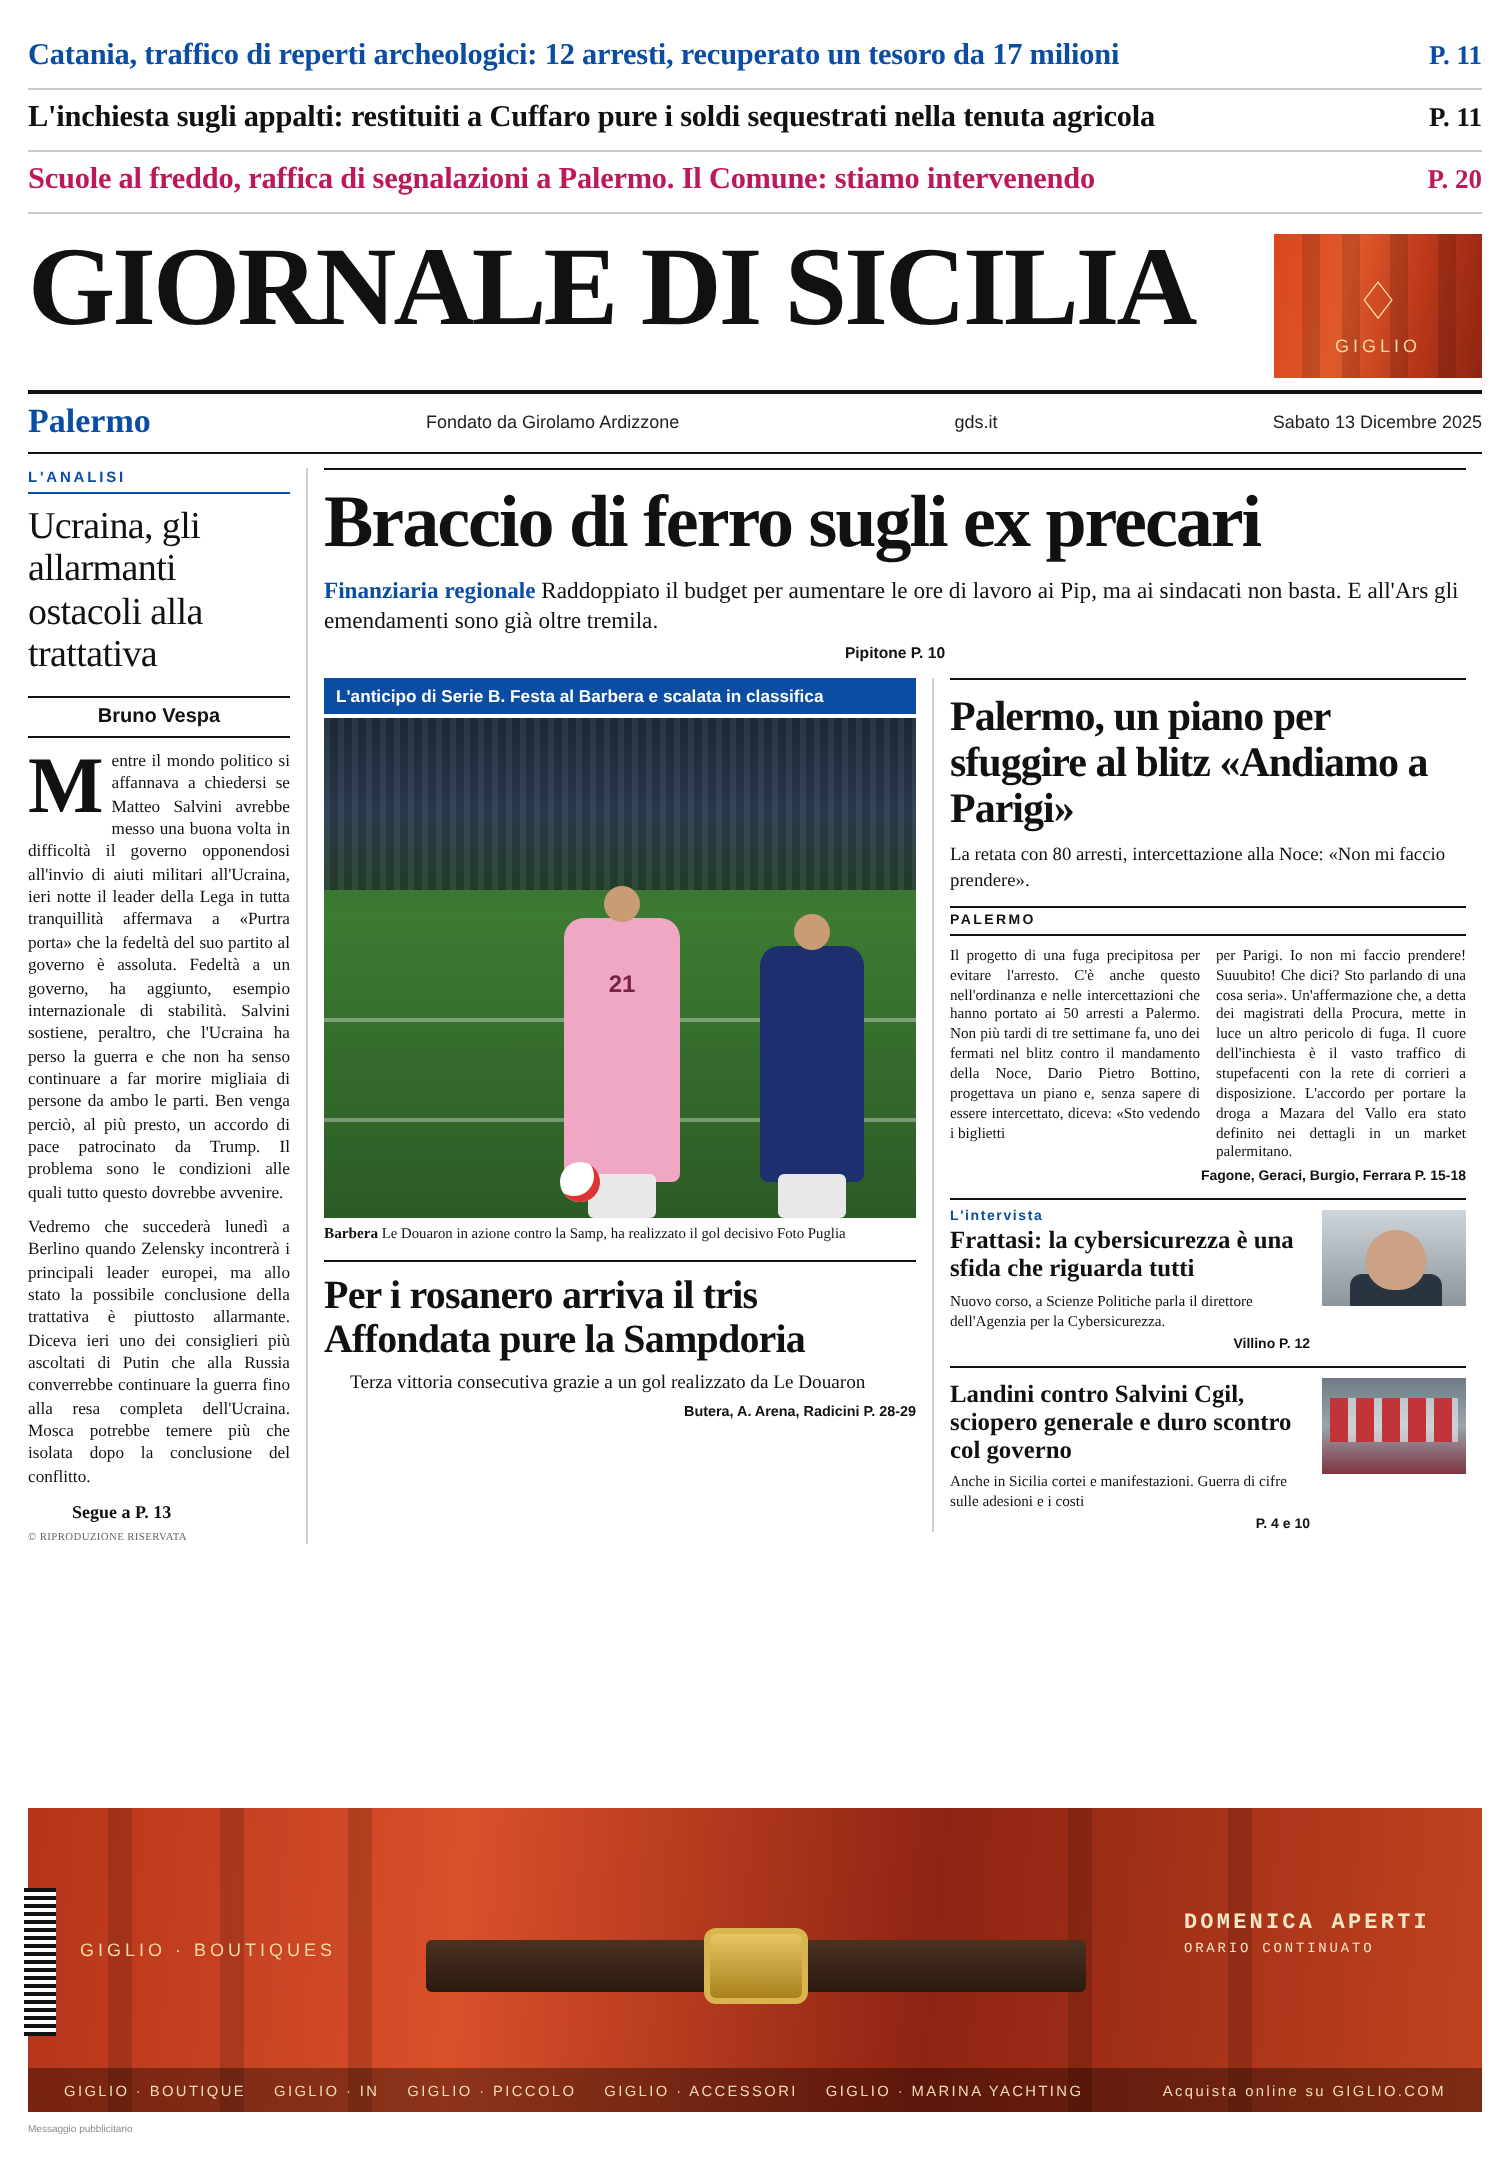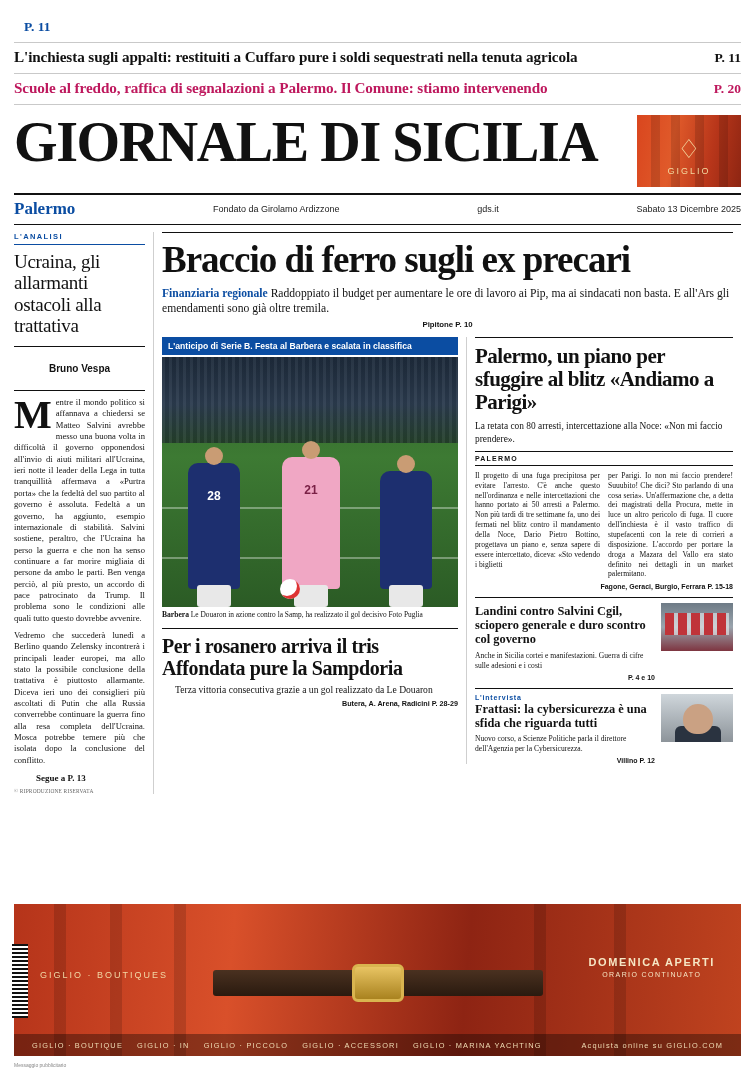--- a/index.html
+++ b/index.html
@@ -73,21 +73,21 @@
 
   .kicker-blue {
     font-family:"Liberation Sans", sans-serif; font-size:7.5px; letter-spacing:1.4px;
     color:#0b4da2; font-weight:700; border-bottom:1px solid #0b4da2;
     padding-bottom:3px; margin-bottom:6px;
   }
   .analisi-title { font-size:19px; line-height:1.12; font-weight:400; letter-spacing:-0.3px; }
   .author {
     font-family:"Liberation Sans", sans-serif; font-weight:700; font-size:10px;
     border-top:1px solid #111; border-bottom:1px solid #111;
-    margin-top:10px; padding:16px 0; text-align:center;
+    margin-top:10px; padding:4px 0; text-align:center;
   }
   .body-text { font-size:8.6px; line-height:1.32; text-align:justify; margin-top:6px; hyphens:auto; }
   .dropcap {
     float:left; font-size:40px; line-height:0.82; font-weight:700; padding:2px 4px 0 0;
   }
   .segue { font-weight:700; font-size:9px; margin-top:7px;padding-left:22px; }
   .repro { font-size:5.4px; color:#666; margin-top:5px; letter-spacing:0.2px; }
 
   
   .main-head {
@@ -168,21 +168,21 @@
     position:absolute; left:50%; top:52%; transform:translate(-50%,-50%);
     width:330px; height:26px; background:linear-gradient(180deg,#4a3120,#2a1a0f);
     border-radius:3px;
   }
   .ad .buckle {
     position:absolute; left:50%; top:50%; transform:translate(-50%,-50%);
     width:52px; height:38px; background:linear-gradient(180deg,#e8c463,#a9821f);
     border-radius:6px; border:3px solid #d9b44f;
   }
   .ad-brand { position:absolute; left:26px; top:66px; color:#f2d9a6; font-family:"Liberation Sans",sans-serif; font-size:9px; letter-spacing:2px; }
-  .ad-right { position:absolute; right:26px; top:52px; text-align:center; color:#f6e6c4; font-family:Liberation Sans, sans-serif; }
+  .ad-right { position:absolute; right:26px; top:52px; color:#f6e6c4; font-family:Liberation Mono, monospace; }
   .ad-right .t1 { font-size:11px; letter-spacing:1.6px; font-weight:700; }
   .ad-right .t2 { font-size:7px; letter-spacing:1.4px; margin-top:3px; }
   .ad-bottom {
     position:absolute; left:0; right:0; bottom:0; height:22px;
     background:rgba(0,0,0,0.35); color:#f0dcb4;
     display:flex; align-items:center; justify-content:space-between;
     padding:0 18px; font-family:"Liberation Sans",sans-serif; font-size:7.4px; letter-spacing:1.2px;
   }
   .ad-bottom .links { display:flex; gap:14px; }
   .ad-note { position:absolute; left:14px; bottom:12px; font-size:5px; color:#888; font-family:"Liberation Sans",sans-serif; }
@@ -190,20 +190,21 @@
   .barcode { position:absolute; left:12px; bottom:62px; width:16px; height:74px;
     background:repeating-linear-gradient(180deg,#111 0 2px,#fff 2px 4px); }
 </style>
 </head>
 <body>
 
 <div class="page">
 
   <div class="teasers">
     <div class="teaser blue">
+      <div class="txt">Catania, traffico di reperti archeologici: 12 arresti, recuperato un tesoro da 17 milioni</div>
       <div class="pg">P.  11</div>
     </div>
     <div class="teaser black">
       <div class="txt">L'inchiesta sugli appalti: restituiti a Cuffaro pure i soldi sequestrati nella tenuta agricola</div>
       <div class="pg">P.  11</div>
     </div>
     <div class="teaser gray">
       <div class="txt">Scuole al freddo, raffica di segnalazioni a Palermo. Il Comune: stiamo intervenendo</div>
       <div class="pg">P.  20</div>
     </div>
@@ -254,25 +255,20 @@
 
       <div class="lower">
 
         <div class="lower-left">
           <div class="bluebar">L'anticipo di Serie B. Festa al Barbera e scalata in classifica</div>
 
           <div class="photo">
             <div class="crowd"></div>
             <div class="pitch-line" style="top:150px"></div>
             <div class="pitch-line" style="top:200px"></div>
-            <div class="player p-blue" style="left:26px">
-              <div class="p-head"></div>
-              <div class="p-num">28</div>
-              <div class="legs"></div>
-            </div>
             <div class="player p-pink" style="left:120px">
               <div class="p-head"></div>
               <div class="p-num dark">21</div>
               <div class="legs"></div>
             </div>
             <div class="player p-blue" style="left:218px; height:118px">
               <div class="p-head"></div>
               <div class="legs"></div>
             </div>
             <div class="ball"></div>
@@ -293,35 +289,35 @@
           <div class="blitz-sub">La retata con 80 arresti, intercettazione alla Noce: «Non mi faccio prendere».</div>
           <div class="sec-label">PALERMO</div>
           <div class="two-col">
             <p style="margin:0">Il progetto di una fuga precipitosa per evitare l'arresto. C'è anche questo nell'ordinanza e nelle intercettazioni che hanno portato ai 50 arresti a Palermo. Non più tardi di tre settimane fa, uno dei fermati nel blitz contro il mandamento della Noce, Dario Pietro Bottino, progettava un piano e, senza sapere di essere intercettato, diceva: «Sto vedendo i biglietti</p>
             <p style="margin:6px 0 0 0">per Parigi. Io non mi faccio prendere! Suuubito! Che dici? Sto parlando di una cosa seria». Un'affermazione che, a detta dei magistrati della Procura, mette in luce un altro pericolo di fuga. Il cuore dell'inchiesta è il vasto traffico di stupefacenti con la rete di corrieri a disposizione. L'accordo per portare la droga a Mazara del Vallo era stato definito nei dettagli in un market palermitano.</p>
           </div>
           <div class="credit-r">Fagone, Geraci, Burgio, Ferrara  P. 15-18</div>
 
           <div class="brief">
             <div class="brief-txt">
-              <h3>Landini contro Salvini Cgil, sciopero generale e duro scontro col governo</h3>
-              <p>Anche in Sicilia cortei e manifestazioni. Guerra di cifre sulle adesioni e i costi</p>
-              <div class="pg">P. 4 e 10</div>
-            </div>
-            <div class="thumb protest"></div>
-          </div>
-
-          <div class="brief">
-            <div class="brief-txt">
               <div class="k">L'intervista</div>
               <h3>Frattasi: la cybersicurezza è una sfida che riguarda tutti</h3>
               <p>Nuovo corso, a Scienze Politiche parla il direttore dell'Agenzia per la Cybersicurezza.</p>
               <div class="pg">Villino  P. 12</div>
             </div>
             <div class="thumb man"></div>
+          </div>
+
+          <div class="brief">
+            <div class="brief-txt">
+              <h3>Landini contro Salvini Cgil, sciopero generale e duro scontro col governo</h3>
+              <p>Anche in Sicilia cortei e manifestazioni. Guerra di cifre sulle adesioni e i costi</p>
+              <div class="pg">P. 4 e 10</div>
+            </div>
+            <div class="thumb protest"></div>
           </div>
         </div>
 
       </div>
     </div>
   </div>
 
   <div class="ad">
     <div class="drape" style="left:40px"></div>
     <div class="drape" style="left:96px"></div>

